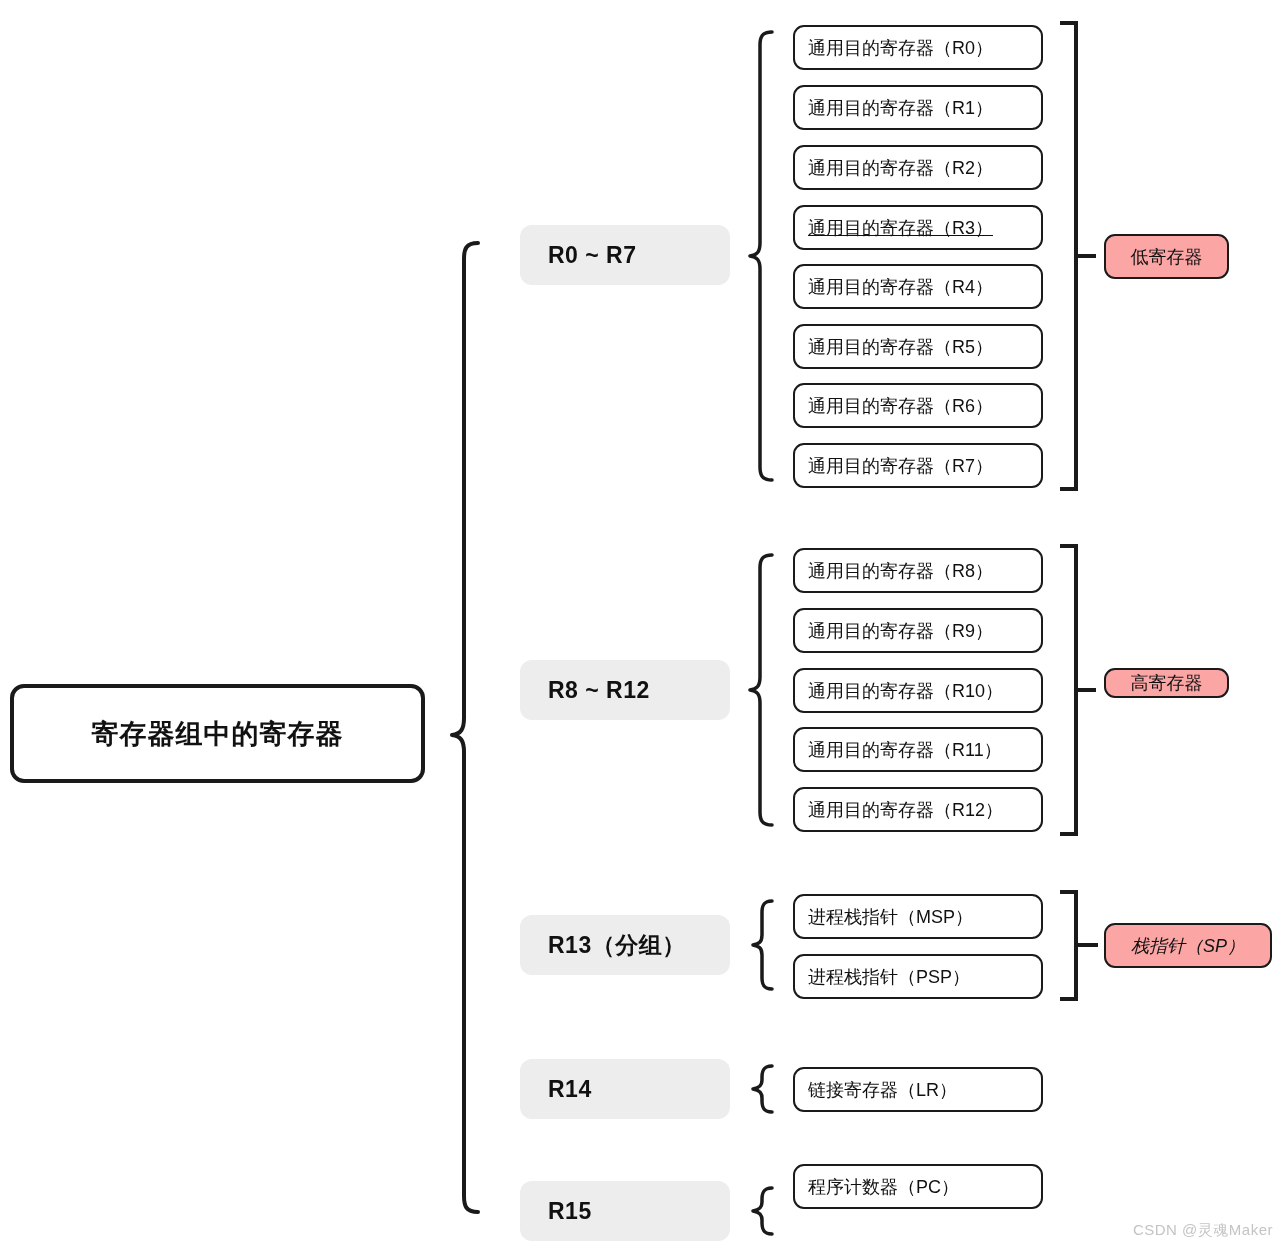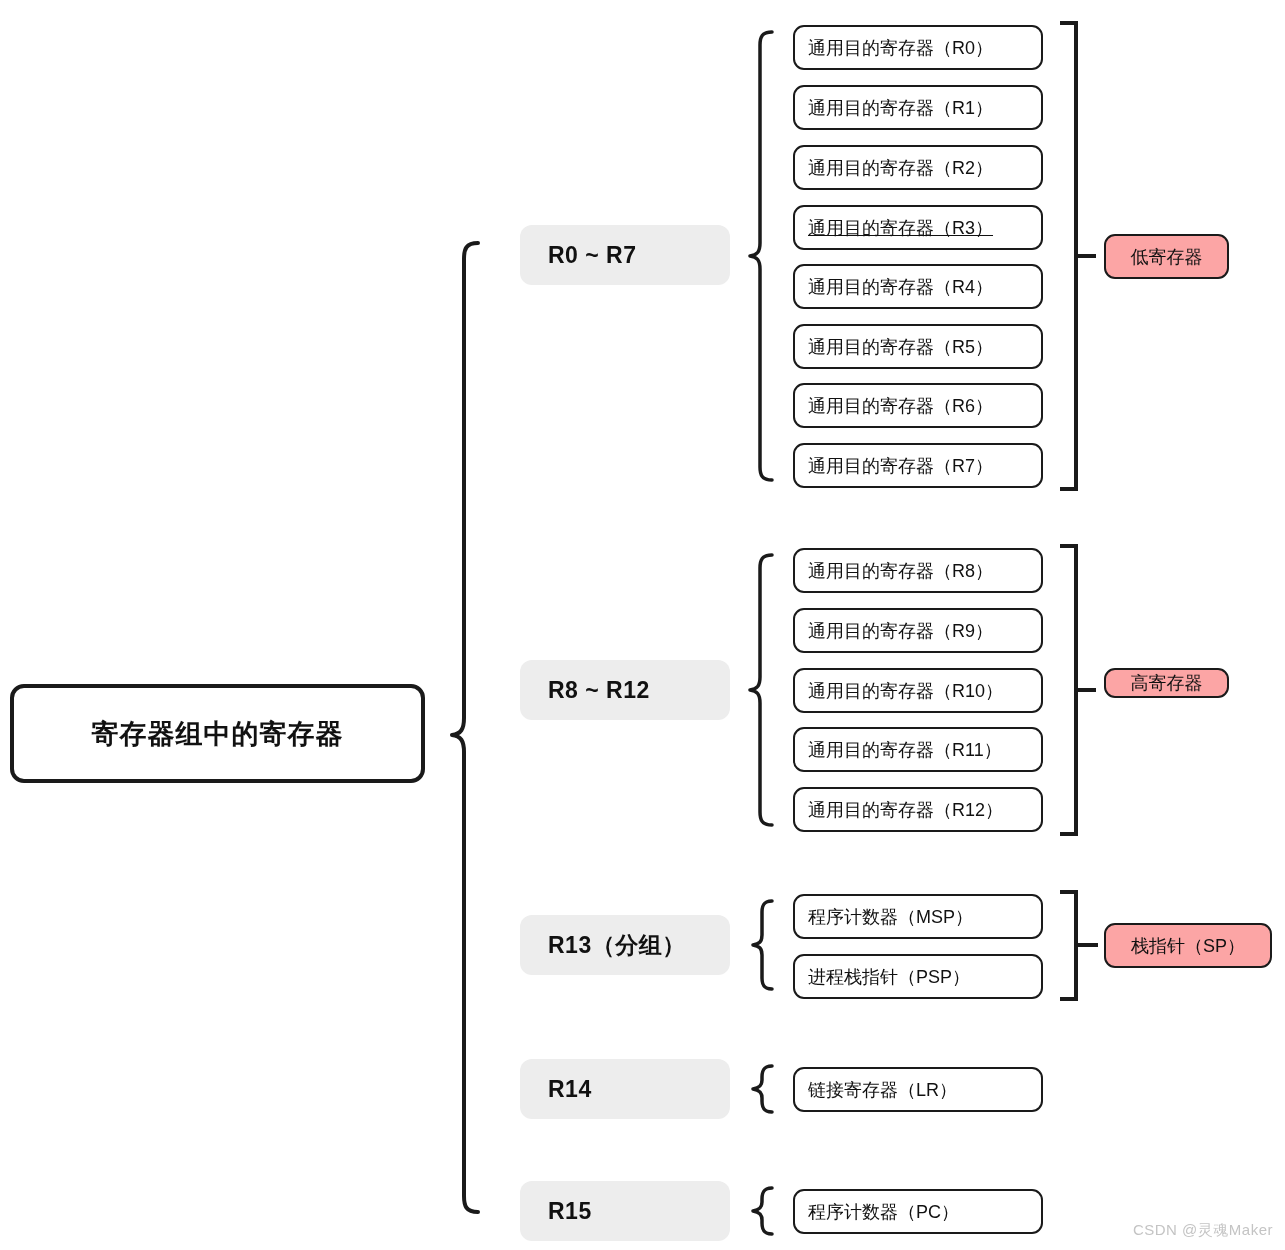--- a/index.html
+++ b/index.html
@@ -234,39 +234,39 @@
     <span>通用目的寄存器（R10）</span>
   </div>
   <div class="leaf-node" style="top:727px;">
     <span>通用目的寄存器（R11）</span>
   </div>
   <div class="leaf-node" style="top:787px;">
     <span>通用目的寄存器（R12）</span>
   </div>
 
   <div class="leaf-node" style="top:894px;">
-    <span>程序计数器（MSP）</span>
+    <span>进程栈指针（MSP）</span>
   </div>
   <div class="leaf-node" style="top:954px;">
     <span>进程栈指针（PSP）</span>
   </div>
 
   <div class="leaf-node" style="top:1067px;">
     <span>链接寄存器（LR）</span>
   </div>
 
-  <div class="leaf-node" style="top:1189px;">
+  <div class="leaf-node" style="top:1164px;">
     <span>程序计数器（PC）</span>
   </div>
 
   <div class="side-node" style="left:1104px; top:234px; width:125px; height:45px;">
     <span>低寄存器</span>
   </div>
   <div class="side-node" style="left:1104px; top:668px; width:125px; height:30px;">
     <span>高寄存器</span>
   </div>
-  <div class="side-node" style="left:1104px; top:923px; width:168px; height:45px;">
+  <div class="side-node" style="left:1104px; top:923px; width:168px; height:45px;font-style:italic;">
     <span>栈指针（SP）</span>
   </div>
 
   <div class="watermark">CSDN @灵魂Maker</div>
 
 </div>
 
 </body></html>

